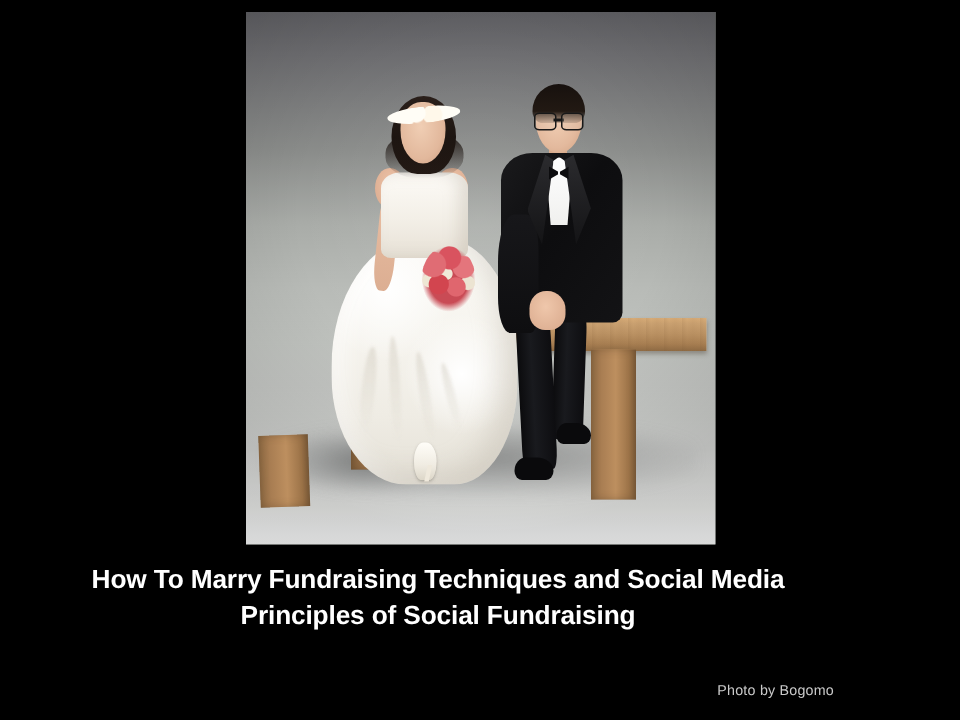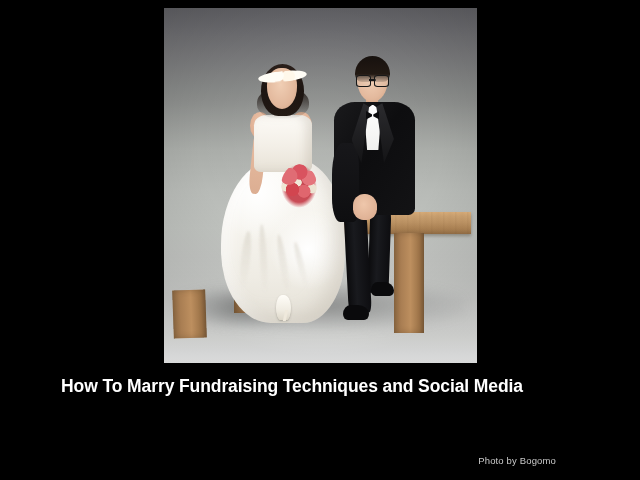--- a/index.html
+++ b/index.html
@@ -544,17 +544,18 @@
       <div class="groom-glasses">
         <span class="lens l"></span>
         <span class="bridge"></span>
         <span class="lens r"></span>
       </div>
     </div>
   </div>
 
   <div id="title">
     <span class="line">How To Marry Fundraising Techniques and Social Media</span>
+    <span class="line">Principles of Social Fundraising</span>
   </div>
 
   <div id="credit">Photo by Bogomo</div>
 
 </div>
 
 </body></html>

